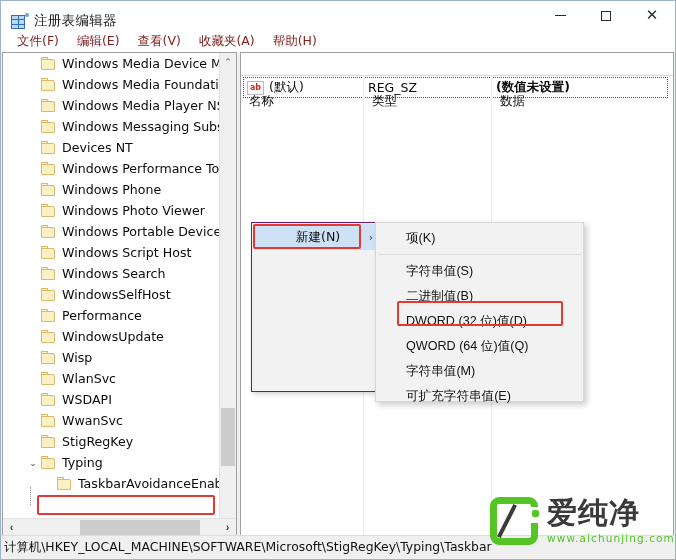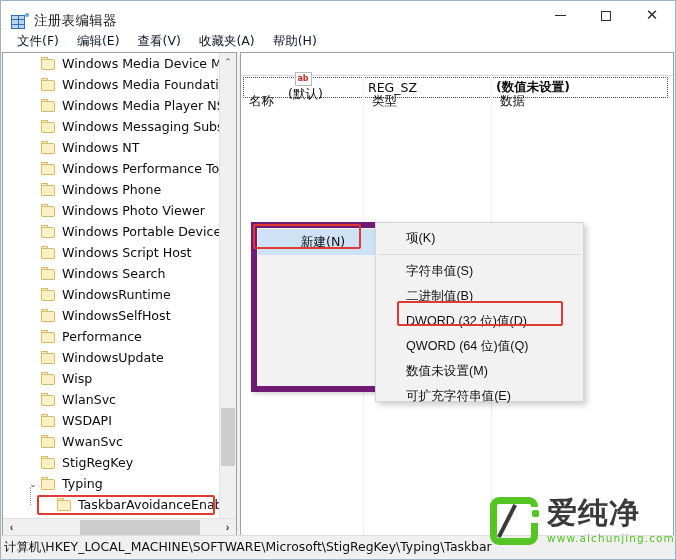--- a/index.html
+++ b/index.html
@@ -54,21 +54,21 @@
     font-size:15px;line-height:1;font-family:"DejaVu Sans",sans-serif;font-weight:300;
   }
   
   .menubar{
     position:absolute;left:0;top:29px;right:0;height:22px;
     background:#ffffff;
     display:flex;align-items:center;padding-left:7px;
     font-family:"DejaVu Sans","Liberation Sans",sans-serif;
   }
   .menubar .mi{
-    padding:2px 9px;font-size:12.5px;color:#0f172a;white-space:nowrap;
+    padding:2px 9px;font-size:12.5px;color:#7f1d1d;white-space:nowrap;
   }
   
   .content{
     position:absolute;left:0;top:51px;right:0;bottom:23px;
     background:#f0f0f0;
   }
   
   .tree-pane{
     position:absolute;left:1px;top:0;width:235px;bottom:0;
     background:#ffffff;
@@ -167,37 +167,37 @@
     display:flex;height:21px;align-items:center;
     margin:1px 5px 0 2px;
     border:1px dotted #555;
     box-sizing:border-box;
   }
   .cell{
     font-size:12.5px;color:#0c0c0c;display:flex;align-items:center;
     box-sizing:border-box;white-space:nowrap;
     font-family:"DejaVu Sans","Liberation Sans",sans-serif;
   }
-  .cell.c0{width:120px;padding-left:3px;flex-direction:column;}
+  .cell.c0{width:120px;padding-left:3px;}
   .cell.c1{width:128px;padding-left:4px;}
   .cell.c2{flex:1;padding-left:4px;font-weight:bold;}
   .ab-icon{
     width:15px;height:12px;flex:none;margin-right:5px;
     border:1px solid #b9b9b9;background:#fff;
     display:flex;align-items:center;justify-content:center;
     font-size:8px;color:#cf2b24;font-weight:bold;line-height:1;
     font-family:"DejaVu Sans",sans-serif;
   }
   .col-sep{
     position:absolute;top:22px;bottom:0;width:1px;background:#eeeeee;
   }
   
   .ctx-parent{
     position:absolute;left:250px;top:170px;width:132px;height:170px;
-    background:#f2f2f2;border:6px solid #701a75;box-sizing:border-box;
+    background:#f2f2f2;border:1px solid #701a75;box-sizing:border-box;
     box-shadow:2px 2px 5px rgba(0,0,0,.18);
   }
   .ctx-parent-item{
     position:absolute;left:1px;top:1px;width:130px;height:26px;
     background:#cfe2f5;
     display:flex;align-items:center;justify-content:center;
     font-size:12.6px;color:#101010;
     font-family:"DejaVu Sans","Liberation Sans",sans-serif;
   }
   .ctx-parent-item .sub-arrow{
@@ -335,21 +335,21 @@
               <span class="fbody"></span>
             </span>
             <span>Windows Messaging Subsystem</span>
           </div>
           <div class="tnode lvl1">
             <span class="twist"></span>
             <span class="folder">
               <span class="ftab"></span>
               <span class="fbody"></span>
             </span>
-            <span>Windows NT</span>
+            <span>Devices NT</span>
           </div>
           <div class="tnode lvl1">
             <span class="twist"></span>
             <span class="folder">
               <span class="ftab"></span>
               <span class="fbody"></span>
             </span>
             <span>Windows Performance Toolkit</span>
           </div>
           <div class="tnode lvl1">
@@ -384,28 +384,20 @@
             </span>
             <span>Windows Script Host</span>
           </div>
           <div class="tnode lvl1">
             <span class="twist"></span>
             <span class="folder">
               <span class="ftab"></span>
               <span class="fbody"></span>
             </span>
             <span>Windows Search</span>
-          </div>
-          <div class="tnode lvl1">
-            <span class="twist"></span>
-            <span class="folder">
-              <span class="ftab"></span>
-              <span class="fbody"></span>
-            </span>
-            <span>WindowsRuntime</span>
           </div>
           <div class="tnode lvl1">
             <span class="twist"></span>
             <span class="folder">
               <span class="ftab"></span>
               <span class="fbody"></span>
             </span>
             <span>WindowsSelfHost</span>
           </div>
           <div class="tnode lvl1">
@@ -529,21 +521,21 @@
     </div>
     <div class="redbox" style="left:252px;top:172px;width:108px;height:25px;"></div>
 
     <div class="ctx-sub">
       <div class="ctx-item">项(K)</div>
       <div class="ctx-sep"></div>
       <div class="ctx-item">字符串值(S)</div>
       <div class="ctx-item">二进制值(B)</div>
       <div class="ctx-item">DWORD (32 位)值(D)</div>
       <div class="ctx-item">QWORD (64 位)值(Q)</div>
-      <div class="ctx-item">数值未设置(M)</div>
+      <div class="ctx-item">字符串值(M)</div>
       <div class="ctx-item">可扩充字符串值(E)</div>
     </div>
     <div class="redbox" style="left:396px;top:249px;width:166px;height:25px;"></div>
 
   </div>
 
   <div class="statusbar">
     <div class="path">计算机\HKEY_LOCAL_MACHINE\SOFTWARE\Microsoft\StigRegKey\Typing\Taskbar</div>
   </div>
 

